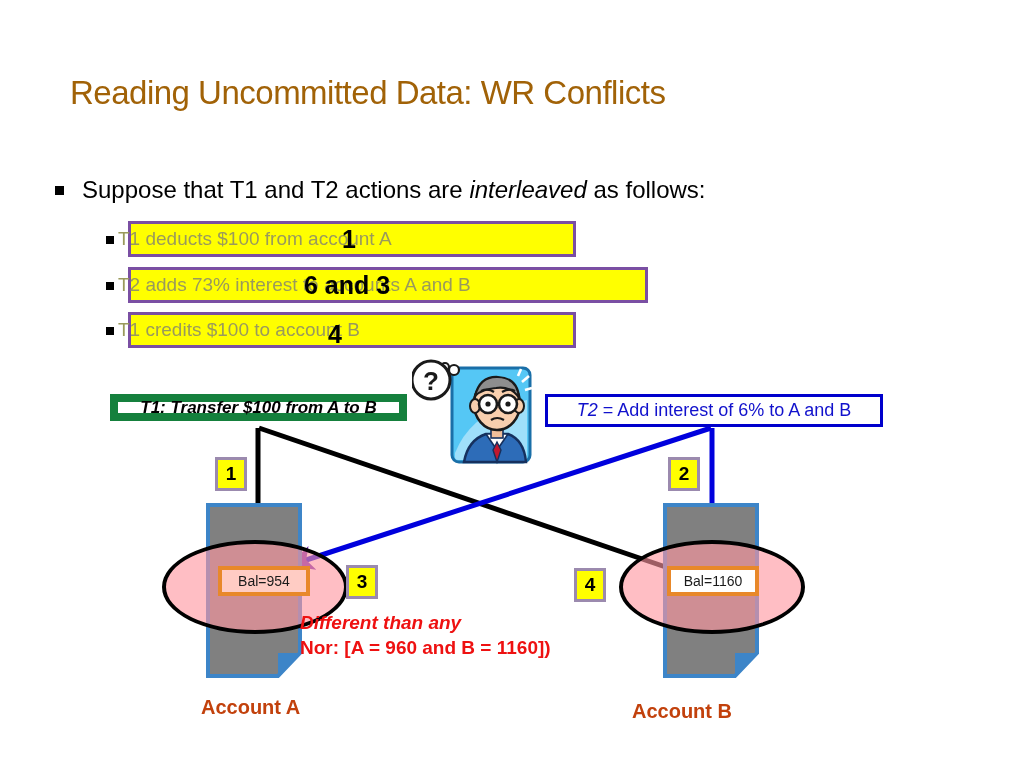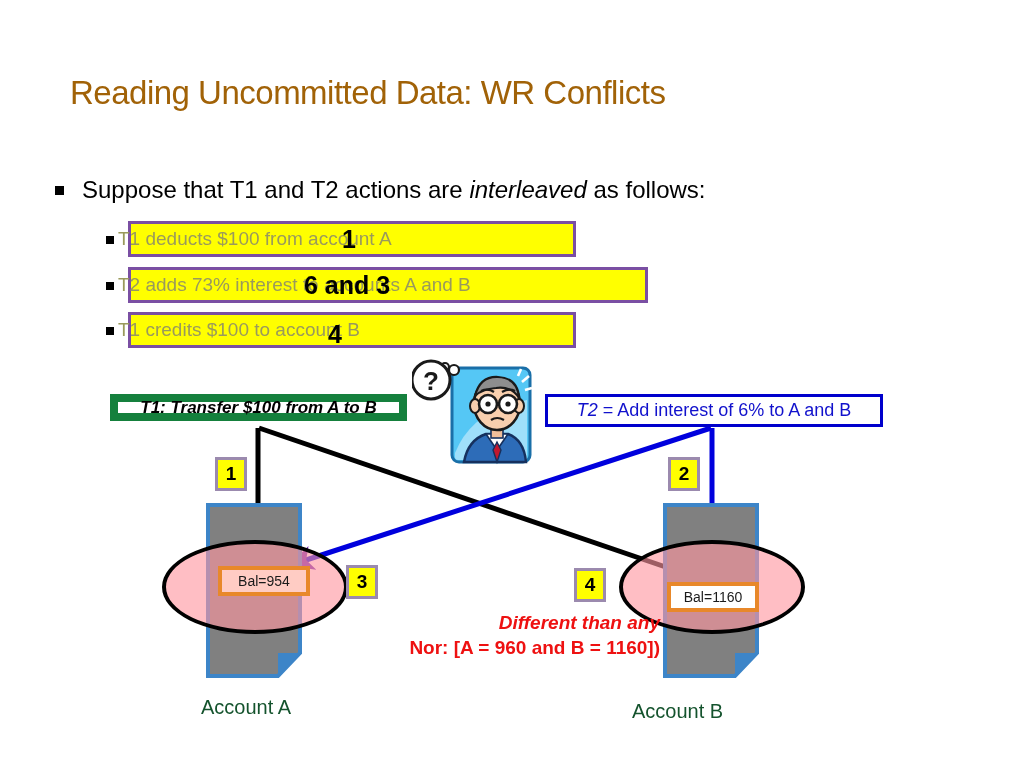--- a/index.html
+++ b/index.html
@@ -199,29 +199,29 @@
     font-size: 14px;
     color: #1a1a1a;
     white-space: nowrap;
   }
   #bal-a {
     left: 210px; top: 566px; width: 92px; height: 30px;
     background: #FFCCC4;
     margin-left: 8px;
   }
   #bal-b {
-    left: 667px; top: 582px; width: 92px; height: 30px;
+    left: 667px; top: 566px; width: 92px; height: 30px;
     background: #FFFFFF;
   }
 
   .acct-label {
     position: absolute;
     font-size: 20px;
-    font-weight: normal;
-    color: #14532d;
+    font-weight: bold;
+    color: #c2410c;
     white-space: nowrap;
   }
   #label-a { left: 201px; top: 696px; }
   #label-b { left: 632px; top: 700px; }
 
   
   .step-badge {
     position: absolute;
     width: 32px;
     height: 34px;
@@ -239,21 +239,21 @@
   #badge-2 { left: 668px; top: 457px; }
   #badge-3 { left: 346px; top: 565px; }
   #badge-4 { left: 574px; top: 568px; }
 
   
   #conclusion {
     position: absolute;
     left: 300px;
     top: 610px;
     width: 360px;
-    text-align: right;
+    text-align: left;
     color: #EE1111;
     font-size: 19px;
     line-height: 25px;
     font-weight: bold;
   }
   #conclusion .ital { font-style: italic; }
 </style>
 </head>
 <body>
 

